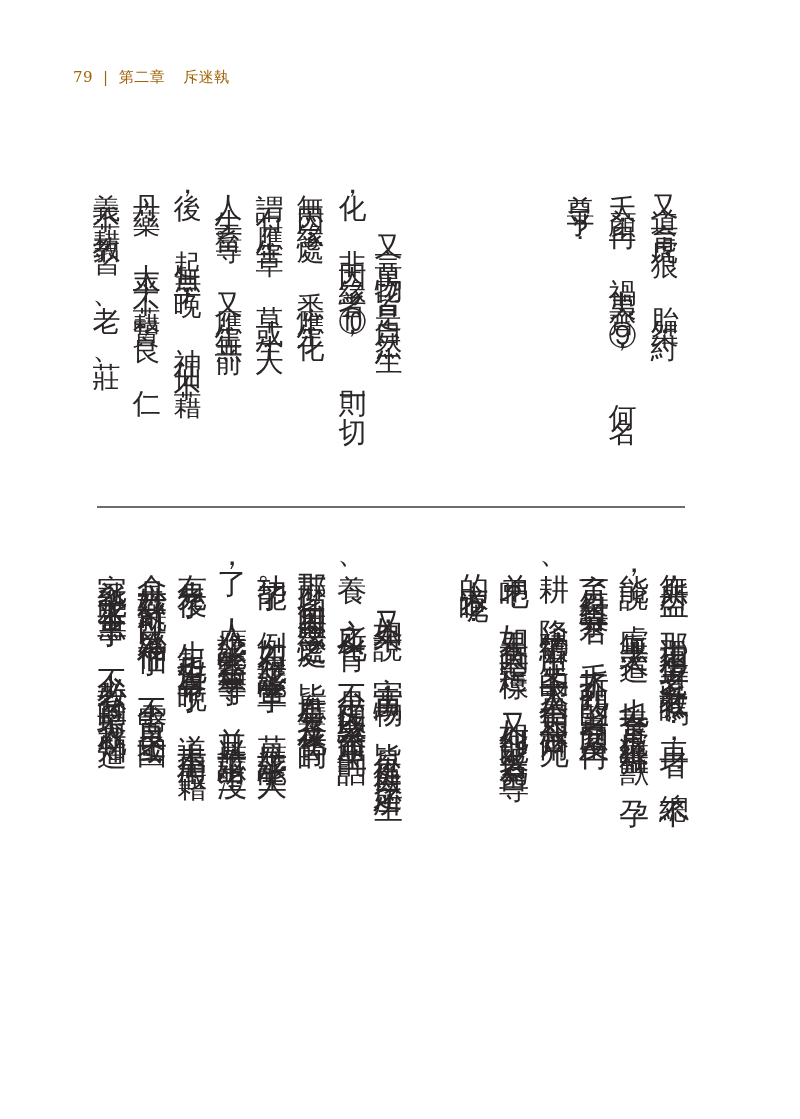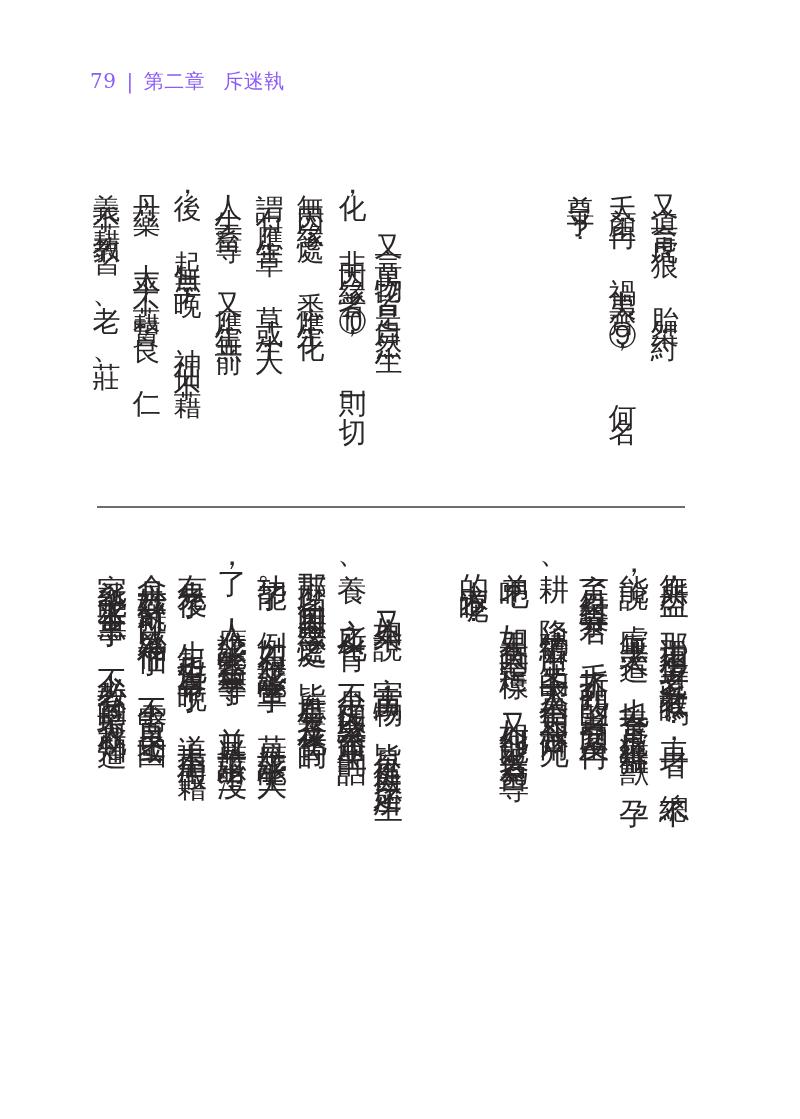--- a/index.html
+++ b/index.html
@@ -1,17 +1,17 @@
 <!DOCTYPE html>
 <html><head>
 <meta charset="utf-8">
 <style>
   html, body { margin: 0; padding: 0; background: #ffffff; }
   body { width: 800px; height: 1119px; position: relative; overflow: hidden; color: #231f20; }
-  .header { position: absolute; left: 73px; top: 68px; font-family: "DejaVu Serif", "Liberation Serif", serif; font-size: 20px; color: #8b5cf6; white-space: pre; letter-spacing: 0.5px; margin-left: 17px; }
+  .header { position: absolute; left: 73px; top: 68px; font-family: "DejaVu Serif", "Liberation Serif", serif; font-size: 15px; color: #a16207; white-space: pre; letter-spacing: 0.5px; }
   .header .sep { margin: 0 10px; }
   .header .gap { margin-left: 18px; }
   .col { position: absolute; writing-mode: vertical-rl; text-orientation: upright; white-space: nowrap; }
   .classical { font-family: "DejaVu Serif", "Liberation Serif", serif; font-size: 28px; line-height: 1; letter-spacing: 14px; color: #2a2627; }
   .modern { font-family: "DejaVu Sans", "Liberation Sans", sans-serif; font-size: 30px; line-height: 1; letter-spacing: 7.2px; color: #2a2627; font-weight: 300; }
   .rule { position: absolute; left: 97px; top: 506px; width: 588px; height: 1.5px; background: #6f6c6c; }
 </style>
 </head>
 <body>
 

